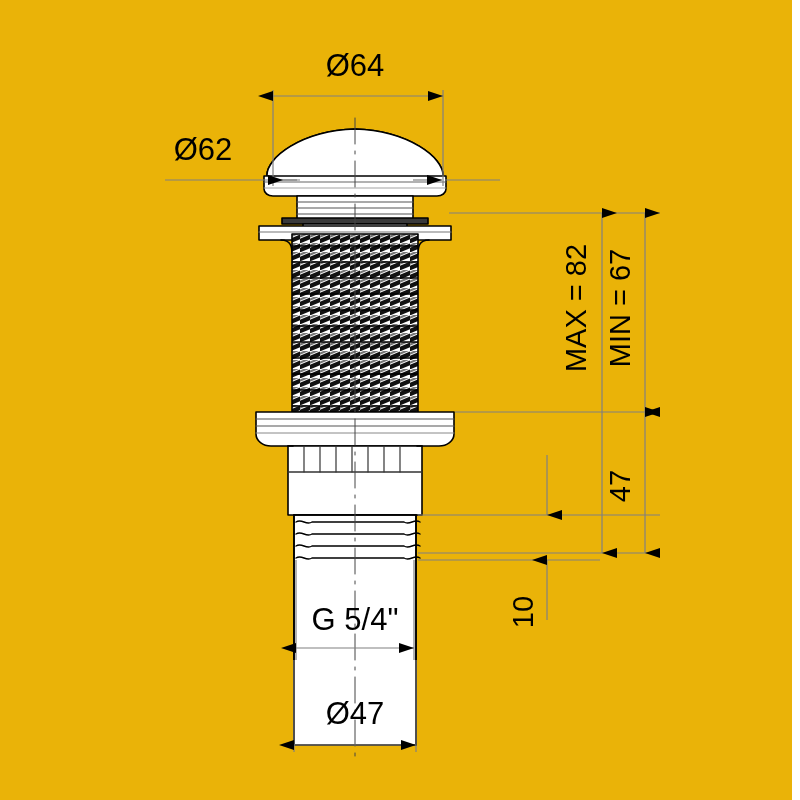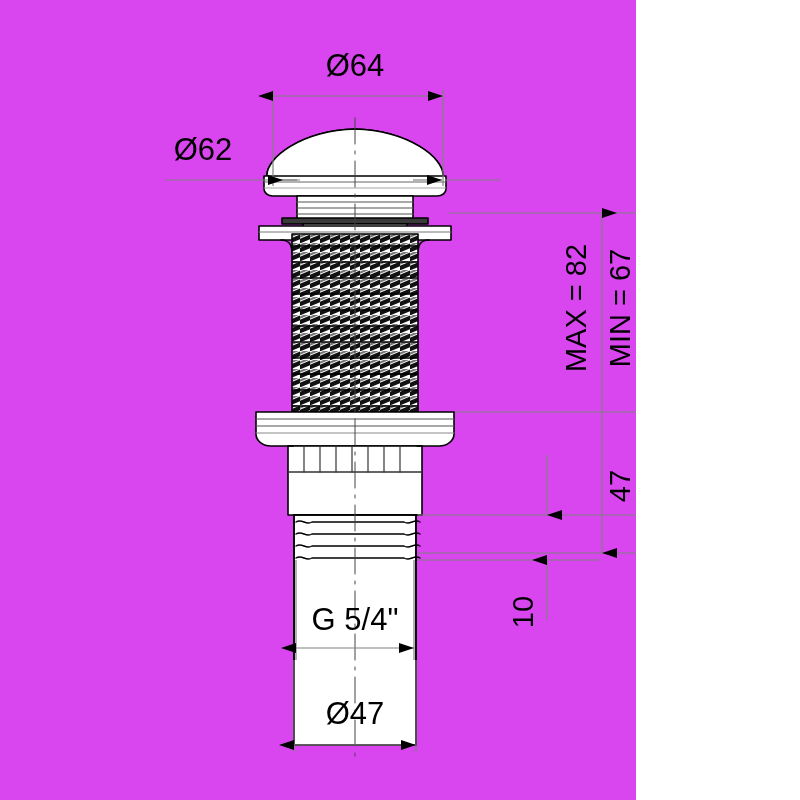--- a/index.html
+++ b/index.html
@@ -6,24 +6,25 @@
   html, body {
     margin: 0;
     padding: 0;
     background: #ffffff;
   }
   body {
     font-family: "Liberation Sans", sans-serif;
   }
   #drawing-root {
     position: relative;
-    width: 636px;
+    width: 768px;
     height: 800px;
-    background: #d946ef;
+    background: #eab308;
     overflow: hidden;
+    padding-left: 24px;
   }
   #drawing-svg {
     position: absolute;
     left: 0;
     top: 0;
     width: 800px;
     height: 800px;
     display: block;
   }
   .dim-text {

